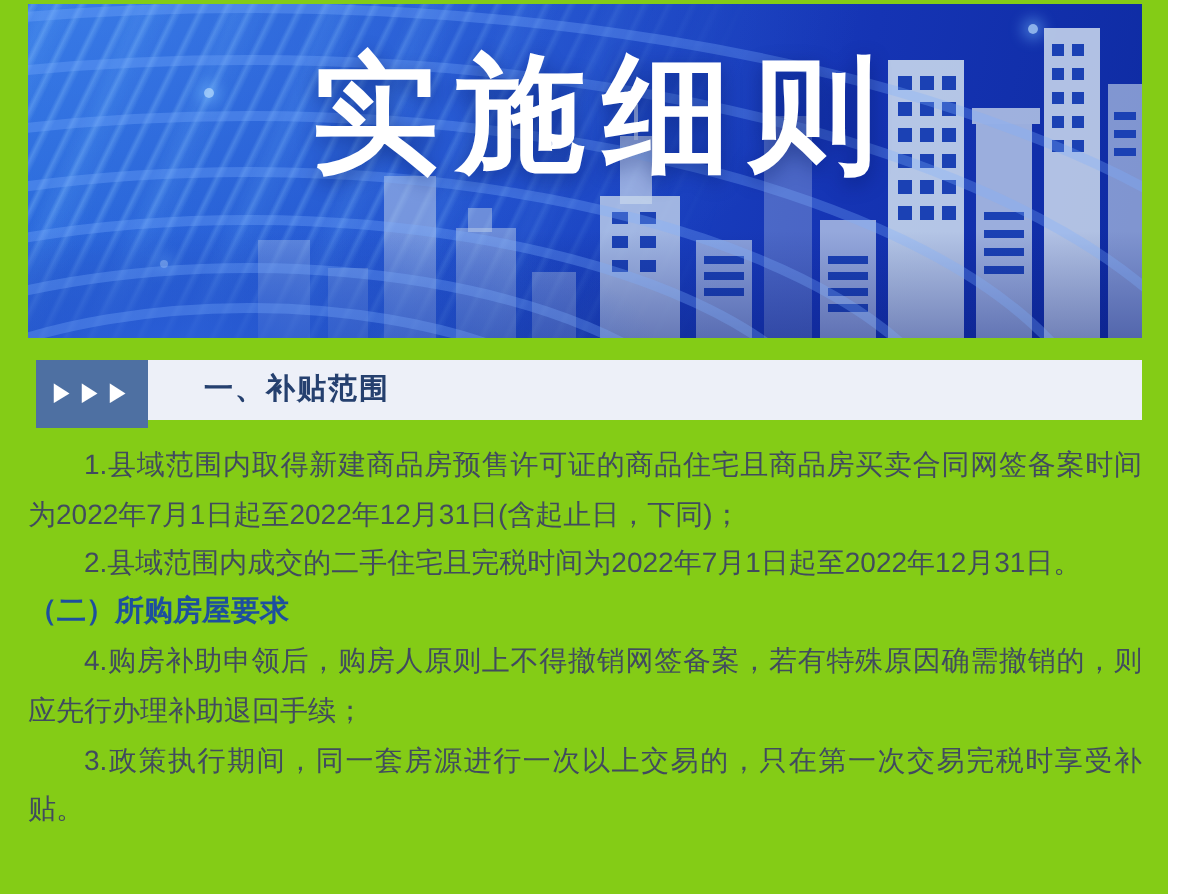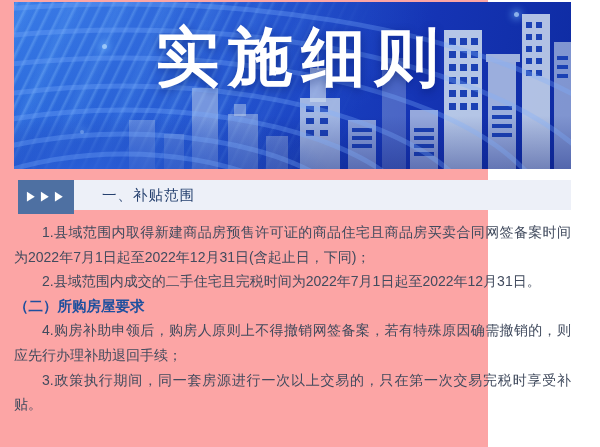--- a/index.html
+++ b/index.html
@@ -2,21 +2,21 @@
 <html lang="zh"><head>
 <meta charset="utf-8">
 <style>
   * { margin:0; padding:0; box-sizing:border-box; }
   html,body { background:#ffffff; }
   body {
     width:600px; height:447px;
     font-family:"Liberation Sans", sans-serif;
     overflow:hidden;
   }
-  .page { width:488px; height:447px; background:#fca5a5; position:relative;padding-left:44px; }
+  .page { width:584px; height:447px; background:#84cc16; position:relative;padding-left:44px; }
 
   
   .banner {
     position:absolute; left:14px; top:2px; width:557px; height:167px;
     overflow:hidden;
     background:
       radial-gradient(ellipse 620px 320px at 6% -4%, rgba(90,160,255,.38), rgba(90,160,255,0) 62%),
       linear-gradient(102deg, #2565d8 0%, #1c49c8 42%, #1534b4 72%, #0e2ba2 100%);
   }
   .streaks {
@@ -53,21 +53,21 @@
     position:absolute; left:18px; top:180px; width:553px; height:30px;
     background:#edf0f8; display:flex; align-items:flex-start;
   }
   .marker-box {
     width:56px; height:34px; background:#4e70a2; flex:0 0 auto;
     display:flex; align-items:center; justify-content:center;
     color:#ffffff; font-size:12px; letter-spacing:2px; line-height:1;
   }
   .section-title {
     margin-left:28px; line-height:30px;
-    color:#25406f; font-weight:normal; font-size:14.5px; letter-spacing:1px;
+    color:#25406f; font-weight:bold; font-size:14.5px; letter-spacing:1px;
   }
 
   
   .content {
     position:absolute; left:14px; top:220px; width:557px;
     font-size:14px; line-height:24.6px; color:#414b5e;
     text-align:justify;
   }
   .content h3 {
     font-size:14.5px; font-weight:bold; color:#1d4f9e; line-height:24.6px;

